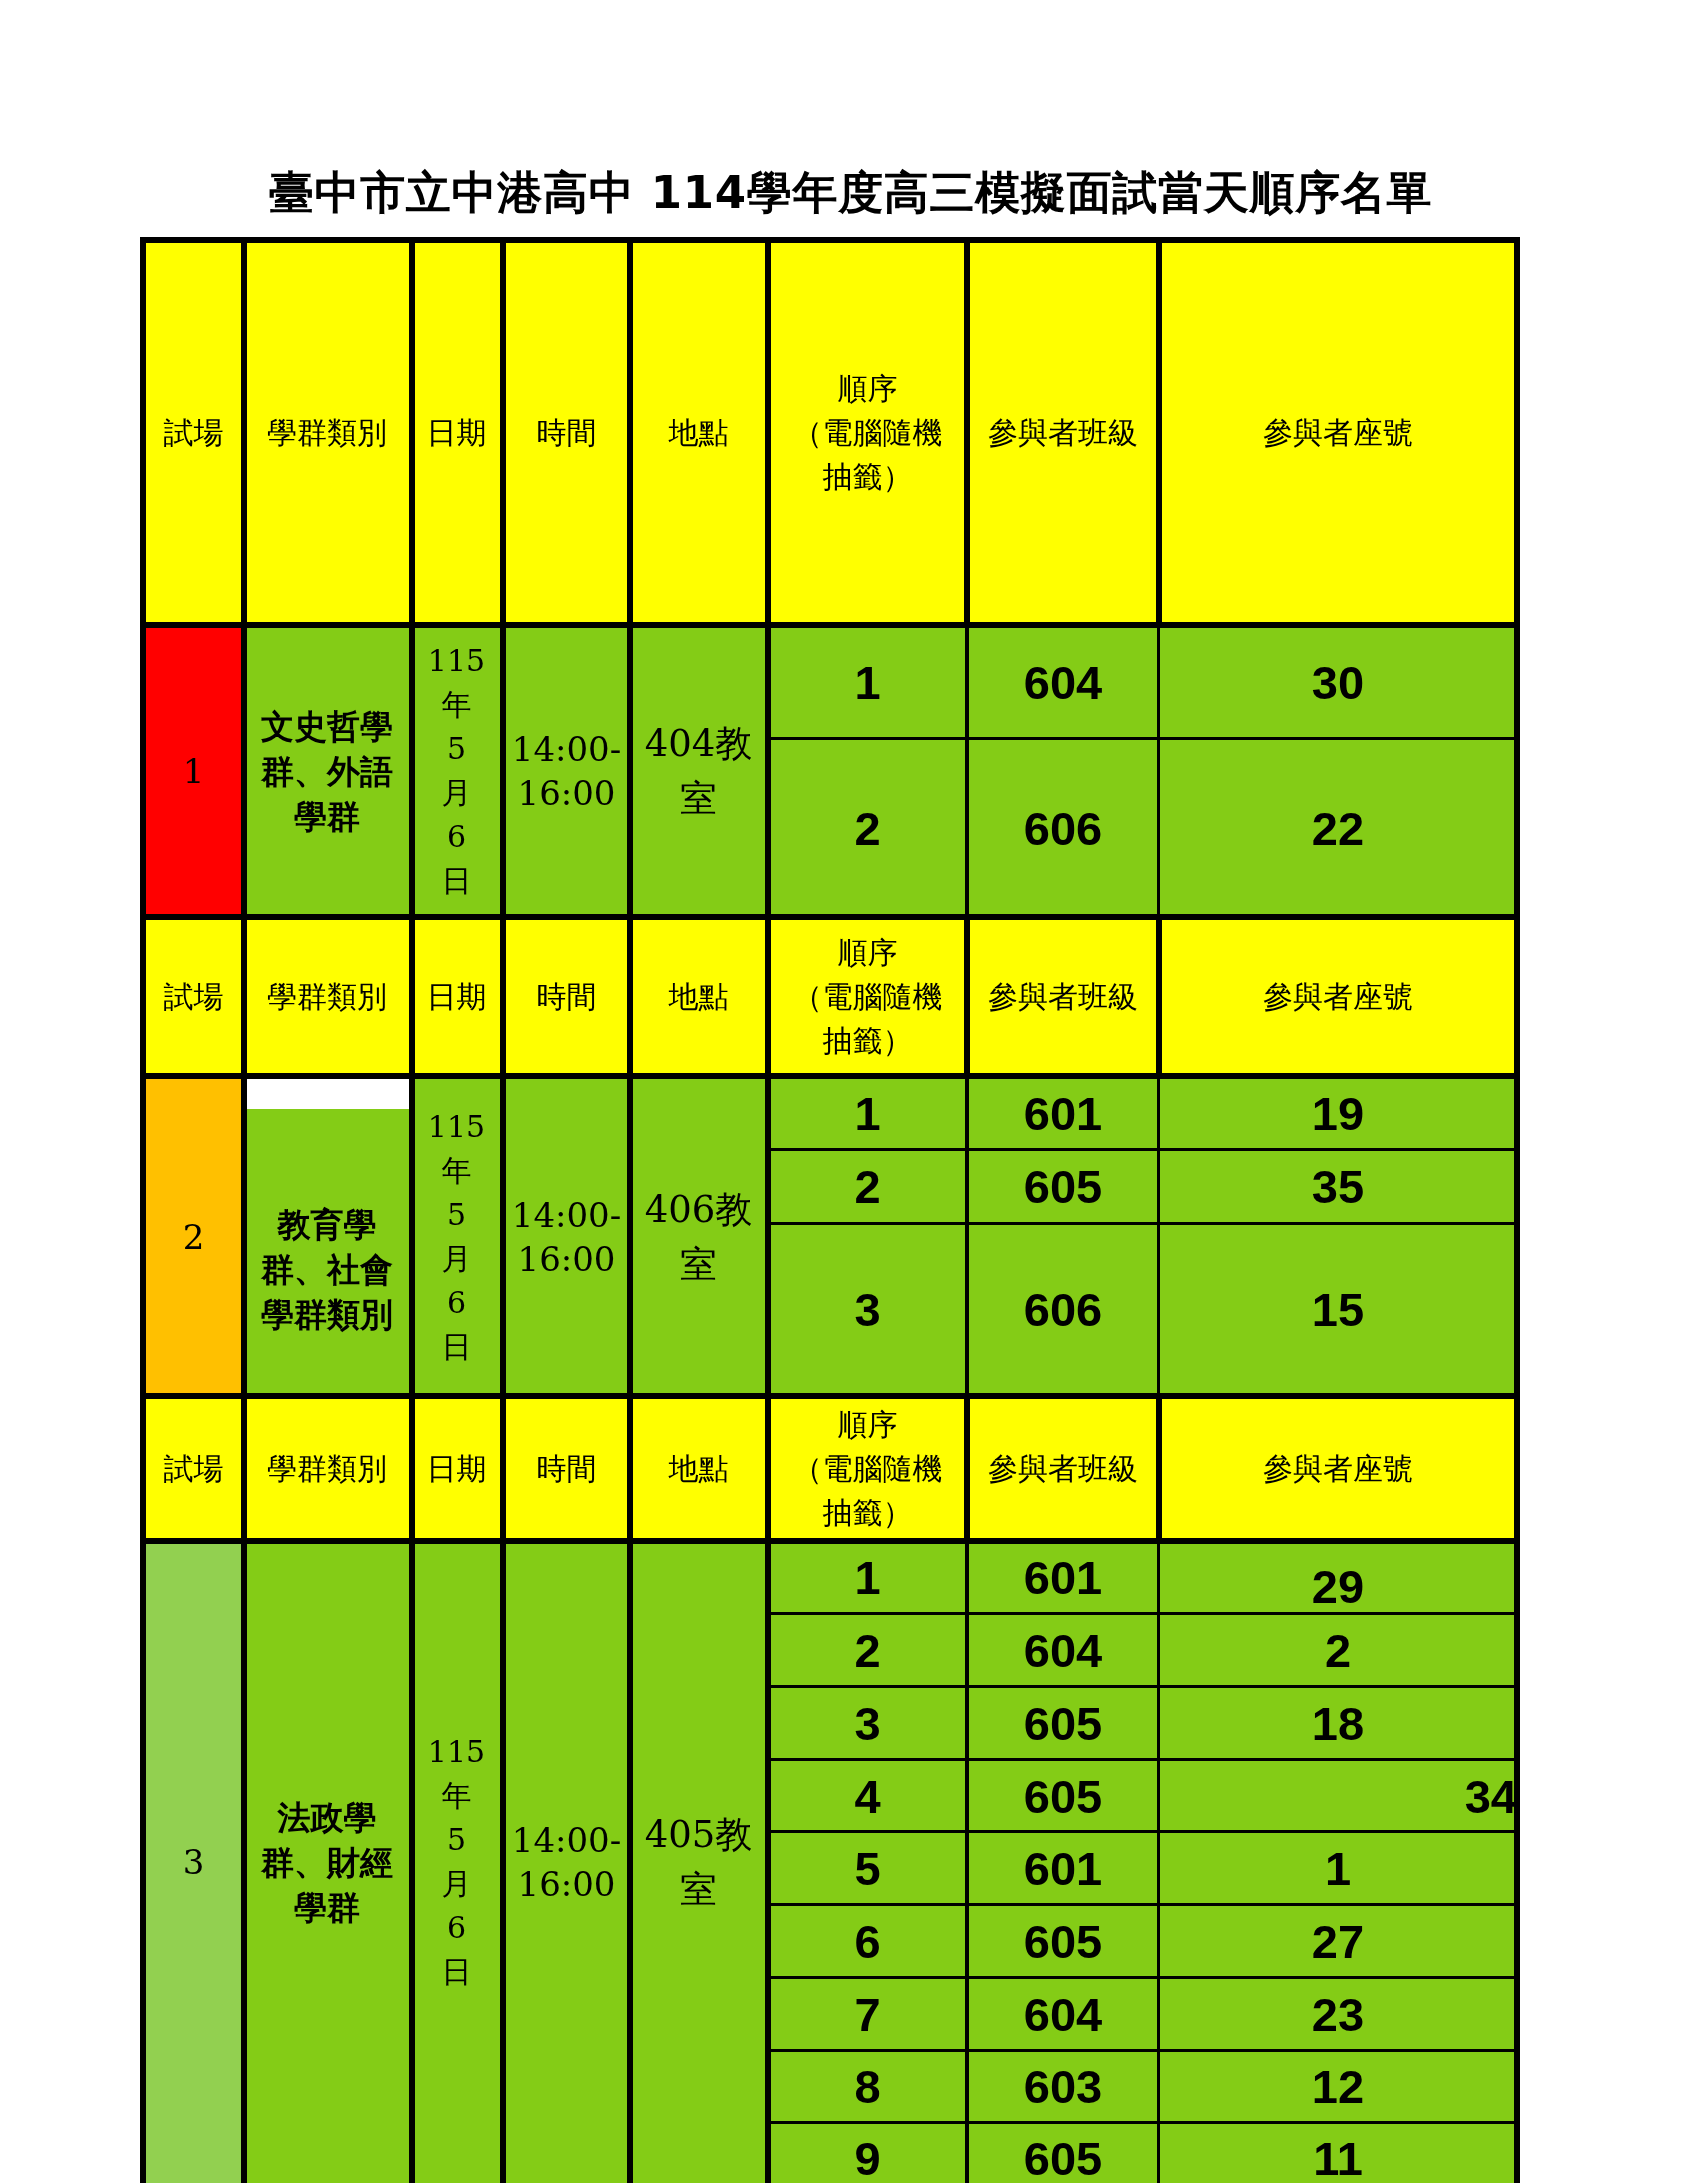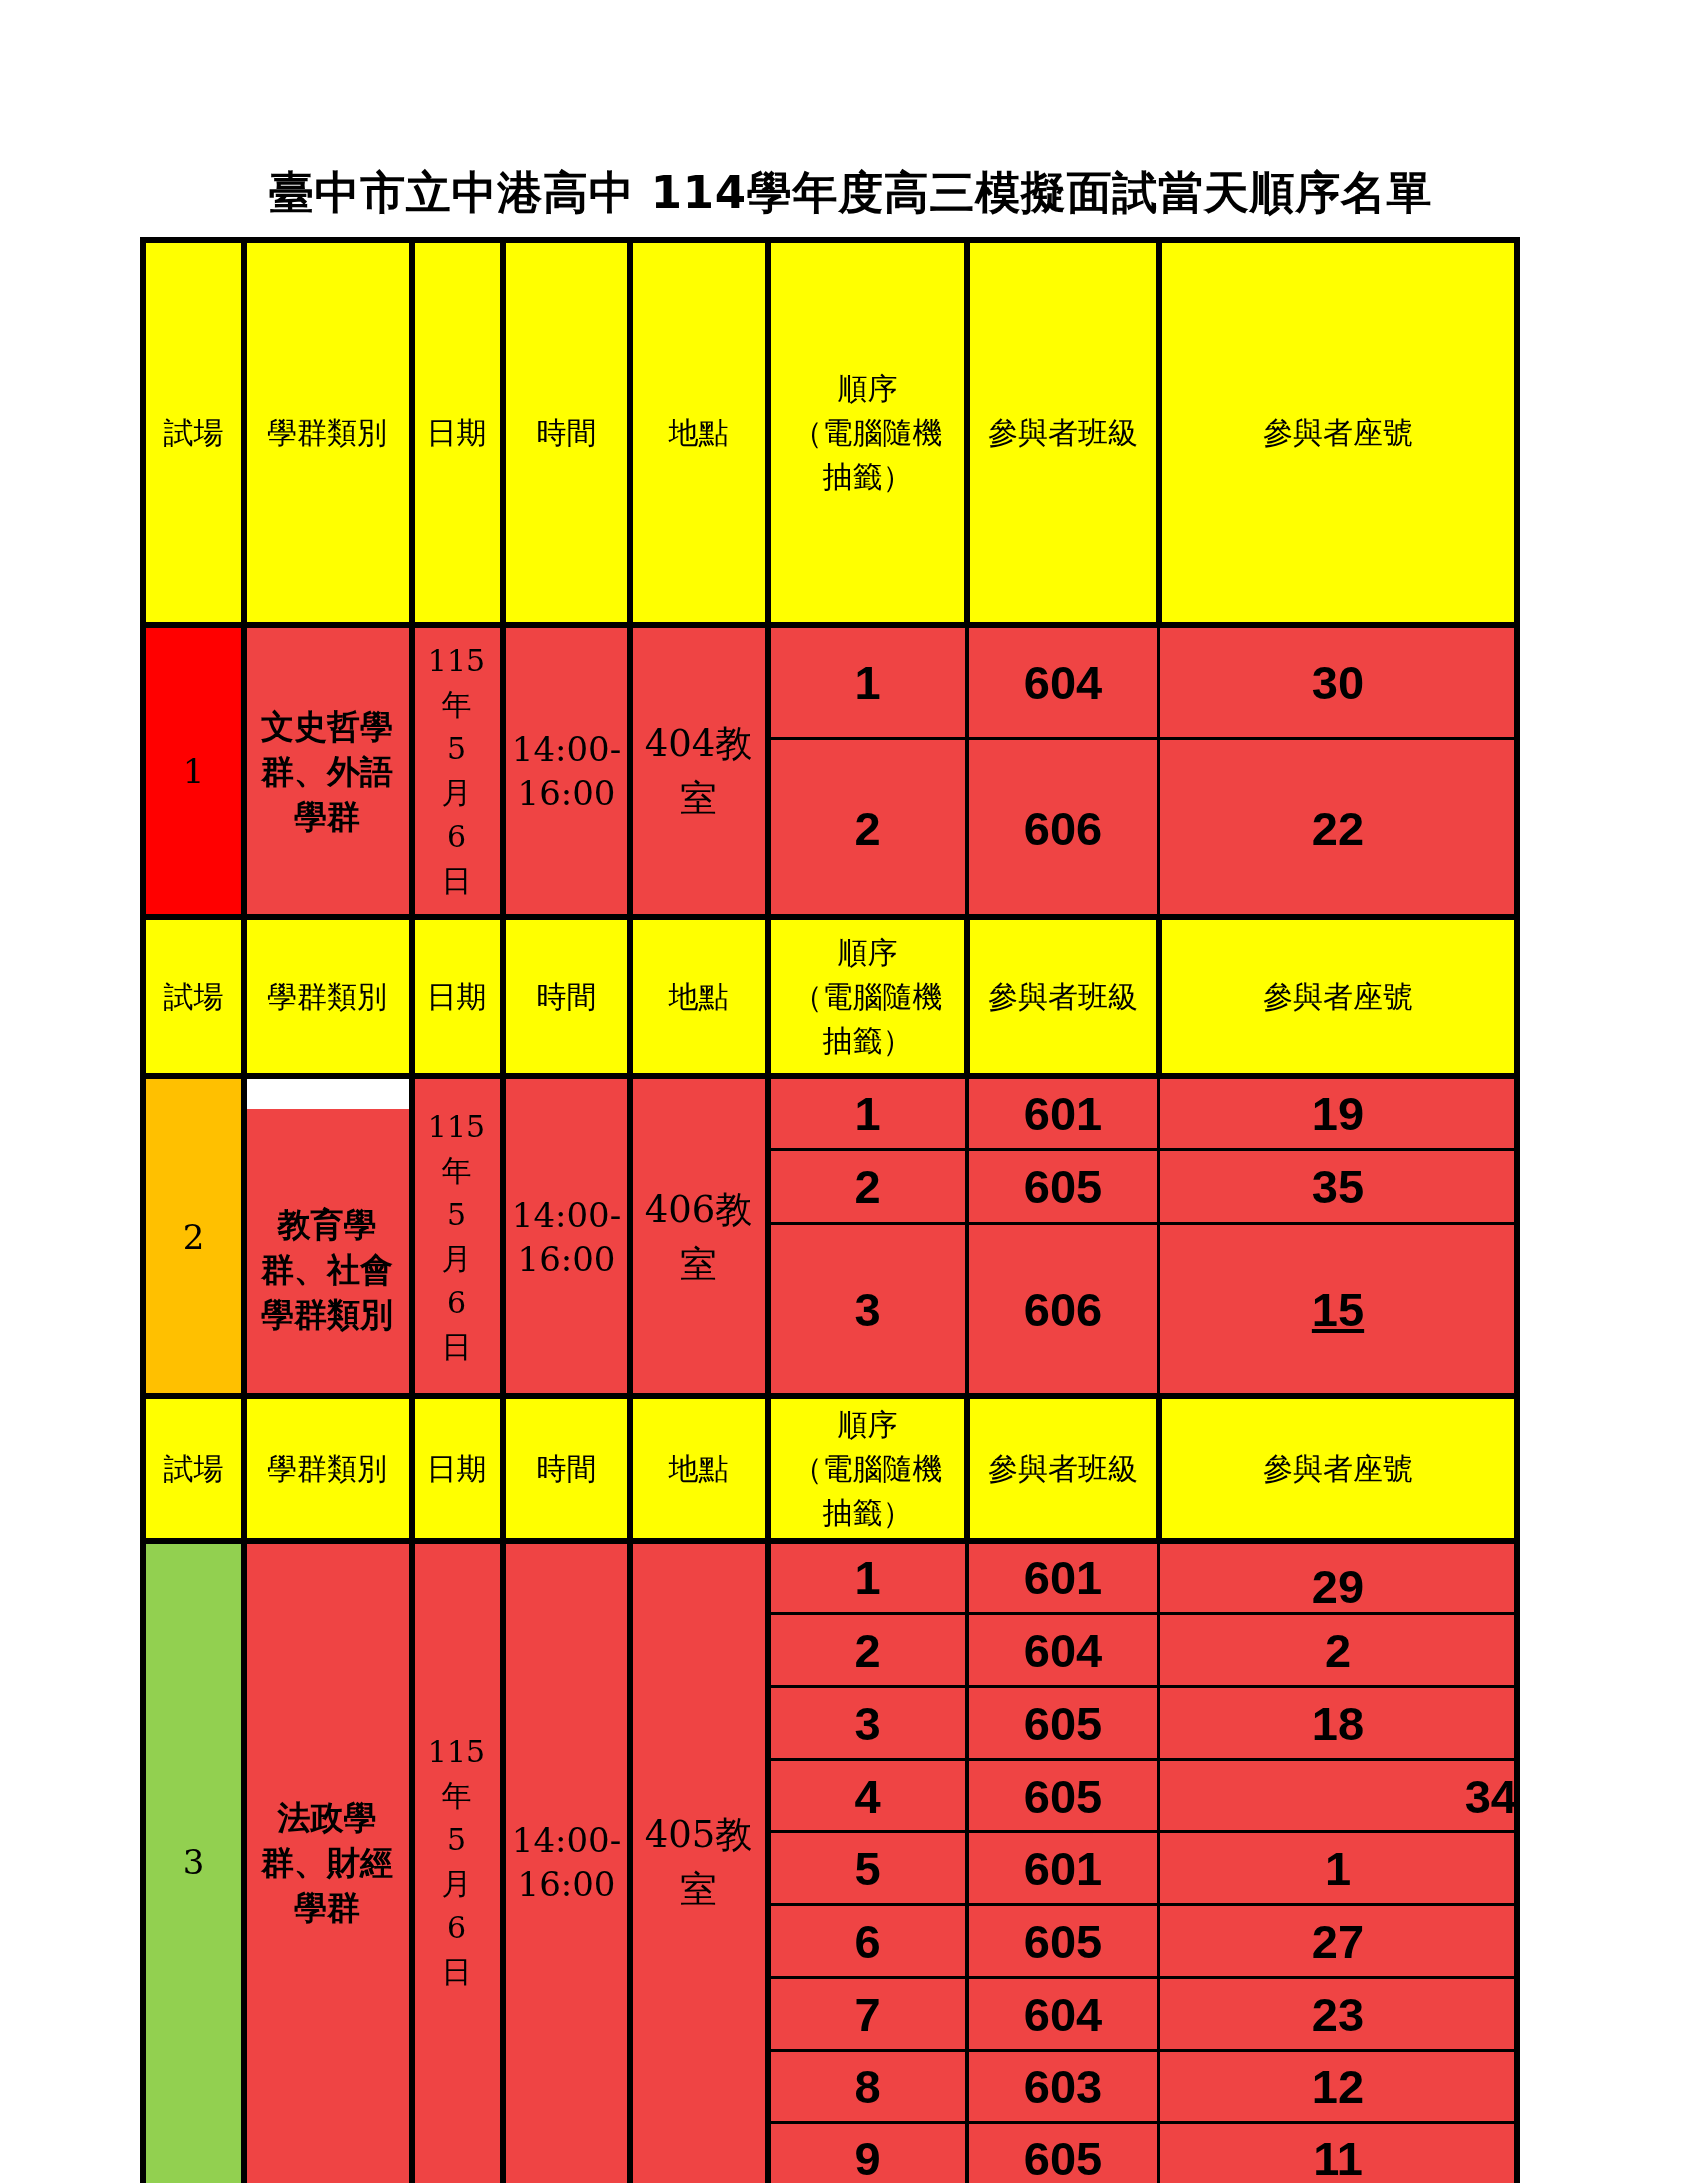--- a/index.html
+++ b/index.html
@@ -5,21 +5,21 @@
   html, body { margin:0; padding:0; background:#ffffff; }
   body { width:1701px; height:2183px; position:relative; overflow:hidden;
          font-family:"DejaVu Serif","Liberation Serif",serif; color:#000; }
   .title { position:absolute; left:0; top:165px; width:1701px; text-align:center;
            font-family:"DejaVu Sans","Liberation Sans",sans-serif; font-weight:bold;
            font-size:45px; letter-spacing:0.7px; line-height:55px; }
   .cell { position:absolute; box-sizing:border-box; display:flex; align-items:center;
           justify-content:center; text-align:center; }
   .hdr { background:#ffff00; font-size:30px; line-height:44px;
          font-family:"DejaVu Serif","Liberation Serif",serif; }
-  .white { background:#ef4444; }
+  .white { background:#84cc16; }
   .big { font-family:"Liberation Sans","DejaVu Sans",sans-serif; font-weight:bold; font-size:47px; }
   .grp { font-weight:bold; font-size:33px; line-height:45px; }
   .dt { font-size:30px; line-height:44px; }
   .loc { font-size:37px; line-height:55px; }
   .num { font-size:34px; }
   .hline, .vline { position:absolute; background:#000; }
 </style>
 </head>
 <body>
 
@@ -184,21 +184,21 @@
     <div class="cell big white" style="left: 1159px; top: 1149px; width: 358px; height: 74px;">
       <span>35</span>
     </div>
     <div class="hline" style="left: 768px; top: 1148px; width: 749px; height: 3.4px;"></div>
     <div class="cell big white" style="left: 768px; top: 1223px; width: 199px; height: 173px;">
       <span>3</span>
     </div>
     <div class="cell big white" style="left: 967px; top: 1223px; width: 192px; height: 173px;">
       <span>606</span>
     </div>
-    <div class="cell big white" style="left: 1159px; top: 1223px; width: 358px; height: 173px; text-decoration: underline;">
+    <div class="cell big white" style="left: 1159px; top: 1223px; width: 358px; height: 173px;">
       <span>15</span>
     </div>
     <div class="hline" style="left: 768px; top: 1222px; width: 749px; height: 3.4px;"></div>
     <div class="vline" style="left: 241px; top: 1077px; width: 5.5px; height: 320px;"></div>
     <div class="vline" style="left: 409px; top: 1077px; width: 5.5px; height: 320px;"></div>
     <div class="vline" style="left: 500px; top: 1077px; width: 5.5px; height: 320px;"></div>
     <div class="vline" style="left: 627px; top: 1077px; width: 5.5px; height: 320px;"></div>
     <div class="vline" style="left: 765px; top: 1077px; width: 5.5px; height: 320px;"></div>
     <div class="vline" style="left: 965px; top: 1077px; width: 4.1px; height: 320px;"></div>
     <div class="vline" style="left: 1157px; top: 1077px; width: 3.4px; height: 320px;"></div>

